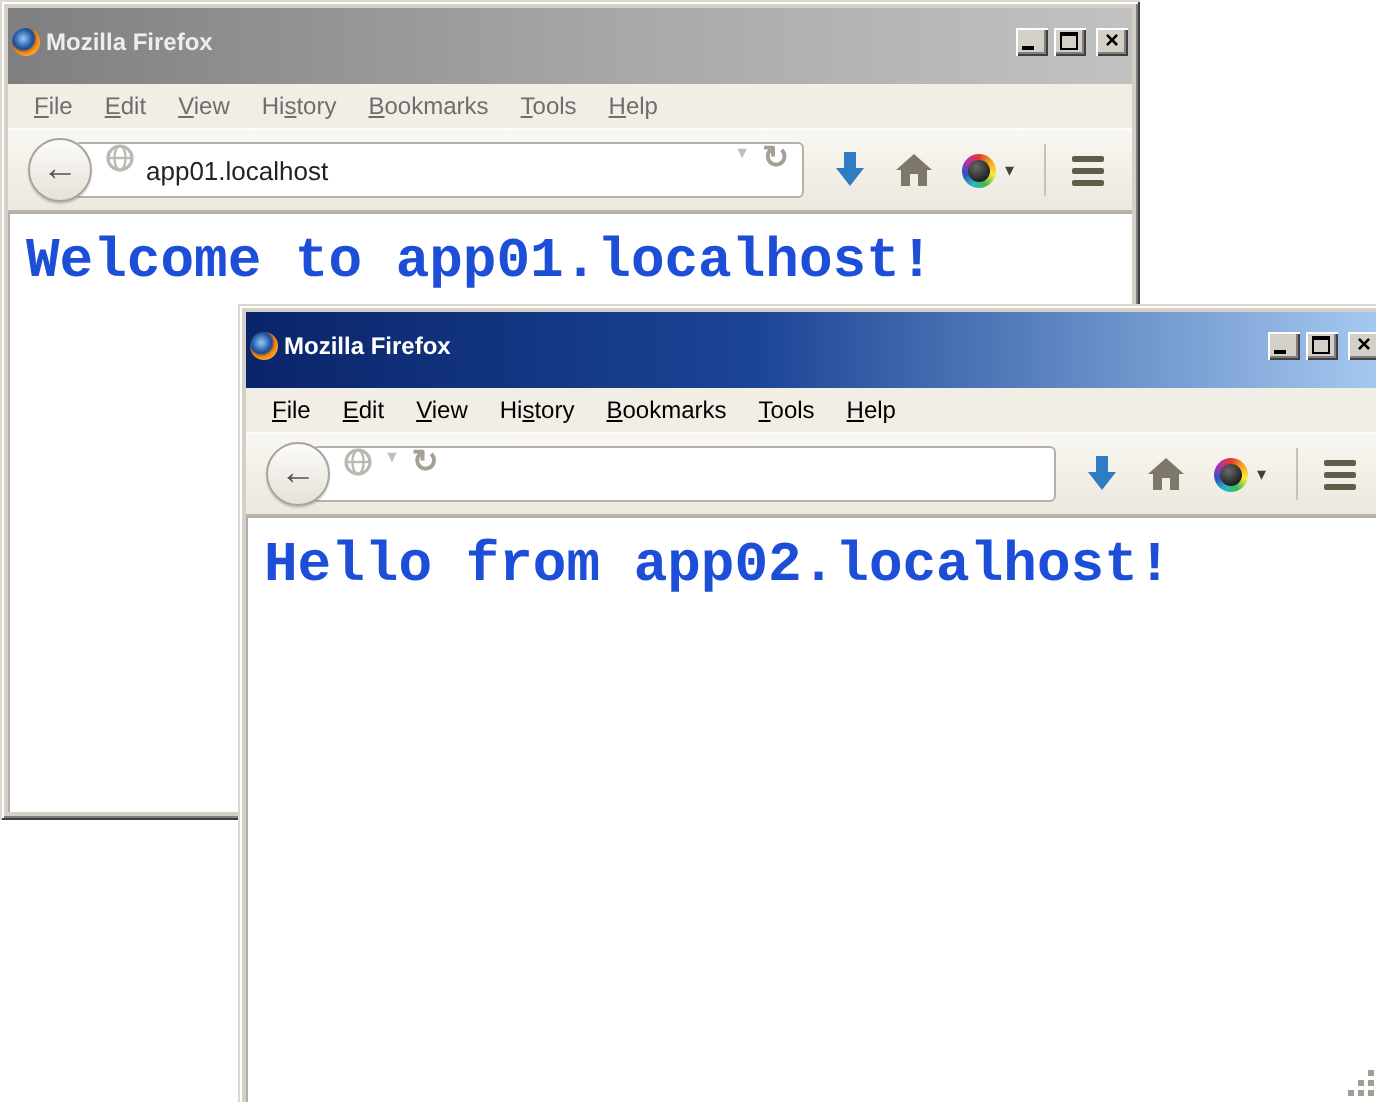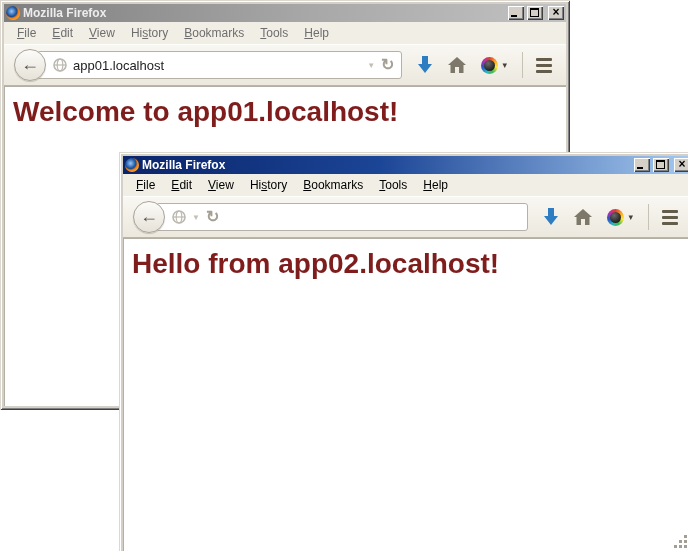--- a/index.html
+++ b/index.html
@@ -6,21 +6,21 @@
             font-family:"Liberation Sans",sans-serif;position:relative;}
 
   
   .window{position:absolute;background:#d4d0c8;padding:4px;display:flex;flex-direction:column;
           box-shadow: inset 1px 1px 0 #dcd8d0, inset -1px -1px 0 #404040,
                       inset 2px 2px 0 #ffffff, inset -2px -2px 0 #808080;}
   #win1{left:0;top:0;width:562px;height:402px;z-index:1;}
   #win2{left:119px;top:152px;width:569px;height:397px;z-index:2;}
 
   
-  .titlebar{height:18px;flex:0 0 auto;display:flex;align-items:center;padding:0 2px;gap:3px;}
+  .titlebar{height:18px;flex:0 0 auto;display:flex;align-items:flex-start;padding:10px 2px;gap:3px;}
   .active  .titlebar{background:linear-gradient(90deg,#0a246a 0%,#1b4596 45%,#a6caf0 100%);}
   .inactive .titlebar{background:linear-gradient(90deg,#7f7f7f 0%,#a8a8a8 55%,#c2c2c2 100%);}
   .fficon{width:14px;height:14px;border-radius:50%;flex:0 0 auto;
           background:radial-gradient(circle at 40% 38%, #9cc7f5 0%, #2b65b0 34%, #1c4a8f 44%,
                      #f27c0c 56%, #ffb13d 78%, #d95b00 100%);}
   .title{flex:1;font-size:12px;font-weight:bold;color:#ffffff;white-space:nowrap;overflow:hidden;}
   .inactive .title{color:#ededed;}
   .winbtn{width:16px;height:14px;flex:0 0 auto;background:#d4d0c8;position:relative;cursor:default;
           box-shadow: inset 1px 1px 0 #ffffff, inset -1px -1px 0 #404040, inset -2px -2px 0 #808080;}
   .winbtn.close{margin-left:2px;}
@@ -38,41 +38,41 @@
 
   
   .navbar{height:42px;flex:0 0 auto;display:flex;align-items:center;padding:0 10px;
           background:linear-gradient(#f9f7f2,#ece8de);
           border-top:1px solid #fdfdfa;border-bottom:1px solid #b9b5aa;box-sizing:border-box;}
   .backbtn{width:30px;height:30px;border-radius:50%;flex:0 0 auto;z-index:2;margin-right:-9px;
            background:linear-gradient(#fcfbf9,#e6e2d8);border:1px solid #a9a499;
            box-shadow:0 1px 1px rgba(0,0,0,.18);display:flex;align-items:center;justify-content:center;}
   .backbtn span{color:#56524a;font-size:18px;font-weight:bold;line-height:1;margin-top:-2px;}
   .urlbar{flex:1;height:26px;background:#fff;border:1px solid #b5b1a6;border-radius:3px;
-          display:flex;align-items:center;padding:0 7px 0 15px;gap:6px;}
+          display:flex;align-items:flex-start;padding:0 7px 0 15px;gap:6px;}
   .globe{flex:0 0 auto;opacity:.85;}
   input.url{flex:1;border:none;outline:none;background:transparent;height:100%;padding:0;
             font-family:"Liberation Sans",sans-serif;font-size:13px;color:#222;}
   .dd{font-size:8px;color:#c3bfb4;flex:0 0 auto;}
   .reload{font-size:16px;font-weight:bold;color:#a5a094;flex:0 0 auto;line-height:1;}
   .toolicon{flex:0 0 auto;margin-left:15px;display:flex;align-items:center;justify-content:center;}
   .colorwheel{width:17px;height:17px;border-radius:50%;position:relative;
               background:conic-gradient(#e23a2e,#f5a623,#ffe93a,#3fba54,#29b6c5,#2a53c6,#b52fb0,#e23a2e);}
   .colorwheel::after{content:"";position:absolute;inset:3px;border-radius:50%;
               background:radial-gradient(circle at 38% 32%, #6a6a6a 0%, #1d1d1d 75%);}
   .caret{font-size:9px;color:#45413a;margin-left:4px;}
   .separator{width:1px;height:26px;background:#c6c2b6;margin-left:15px;flex:0 0 auto;}
   .hamburger{display:flex;flex-direction:column;gap:3px;margin-left:13px;margin-right:4px;}
   .hamburger .bar{width:16px;height:3px;background:#635c4b;border-radius:1px;}
 
   
   .content{flex:1;background:#ffffff;position:relative;overflow:hidden;
            box-shadow: inset 1px 0 0 #b3afa4, inset 0 1px 0 #b3afa4;}
-  .page-heading{margin:10px 0 0 9px;font-family:Liberation Sans, sans-serif;
-                font-size:28px;font-weight:bold;color:#7f1d1d;white-space:nowrap;}
+  .page-heading{margin:10px 0 0 9px;font-family:Liberation Mono, monospace;
+                font-size:28px;font-weight:bold;color:#1d4ed8;white-space:nowrap;}
   .grip{position:absolute;right:5px;bottom:5px;width:3px;height:3px;background:#a29e94;
         box-shadow:-5px 0 0 #a29e94, -10px 0 0 #a29e94, 0 -5px 0 #a29e94,
                    -5px -5px 0 #a29e94, 0 -10px 0 #a29e94;}
 </style>
 </head>
 <body>
 
 <div class="window inactive" id="win1">
   <div class="titlebar">
     <div class="fficon"></div>

